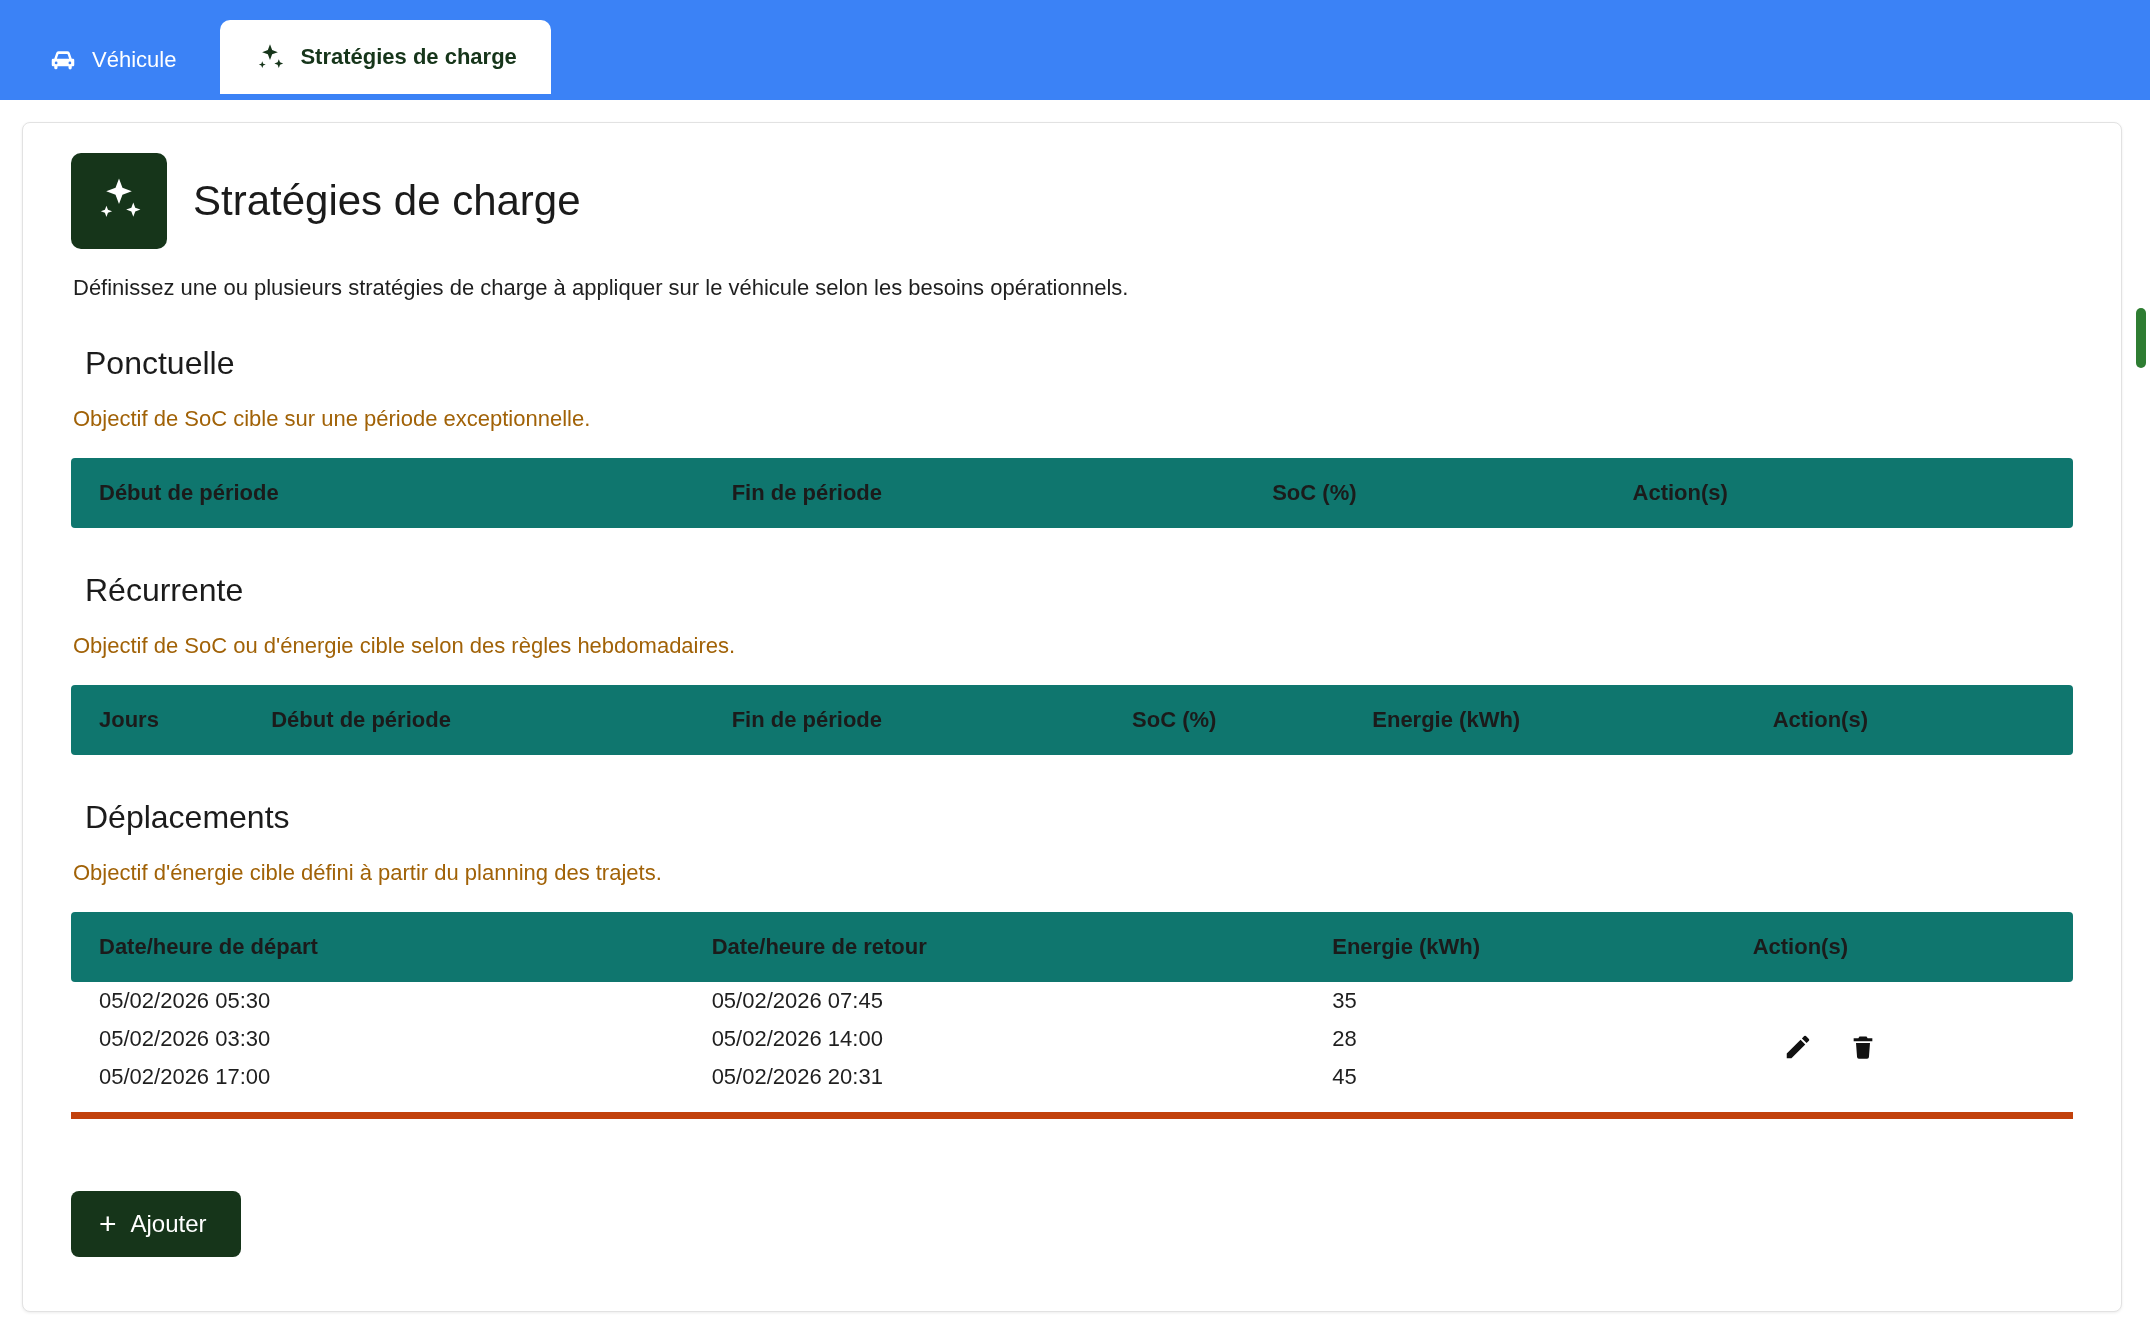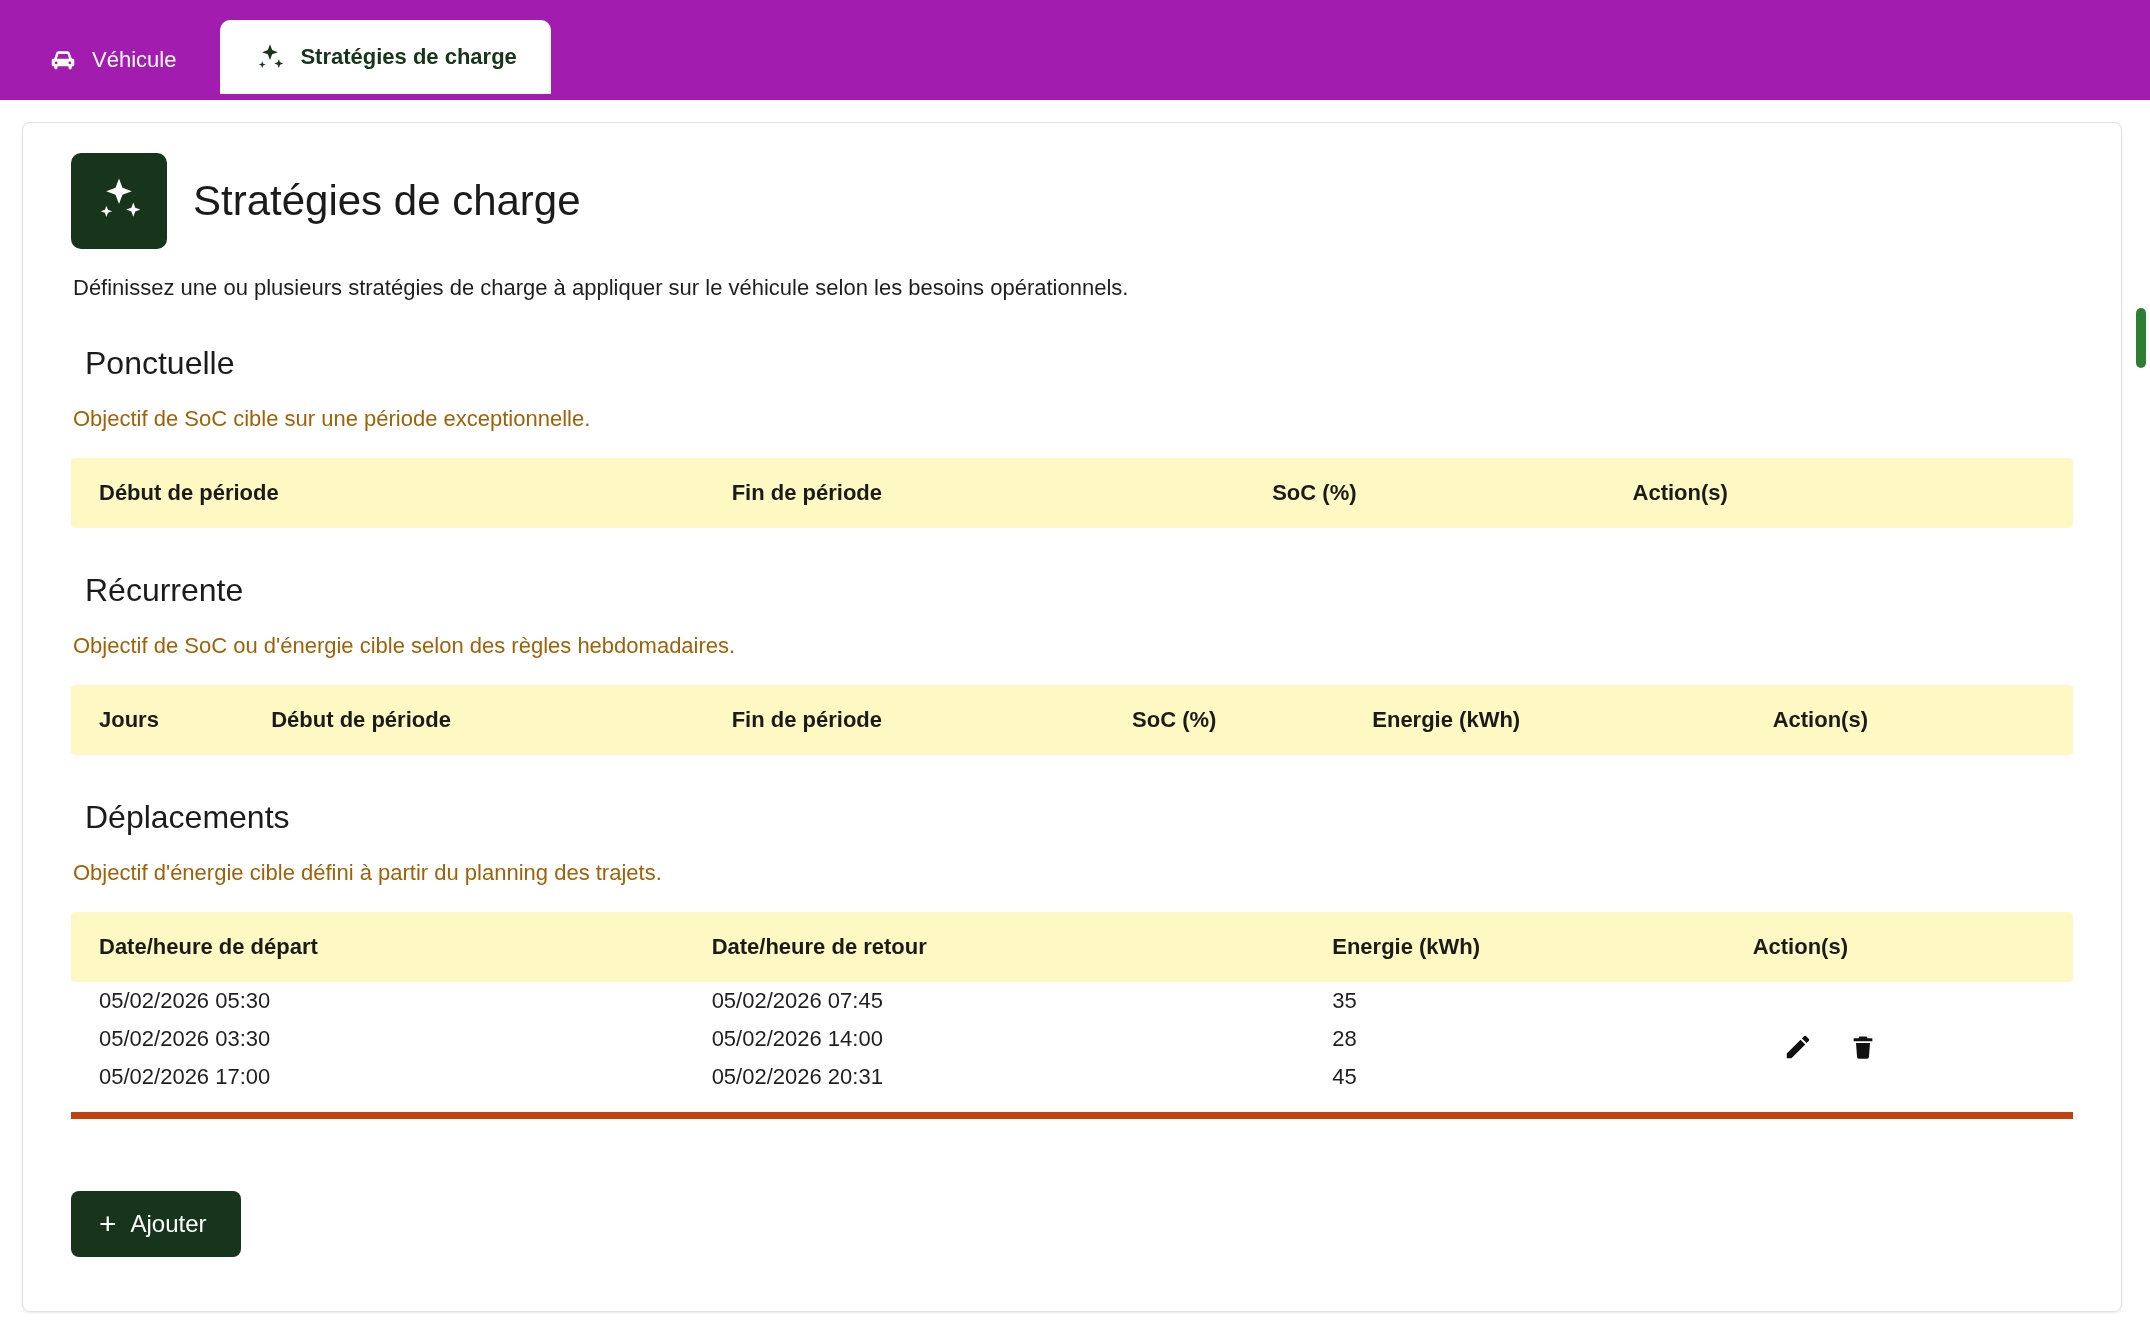--- a/index.html
+++ b/index.html
@@ -8,21 +8,21 @@
     width: 2150px; height: 1338px;
     background: #ffffff;
     font-family: "Liberation Sans", sans-serif;
     color: #1b1b1b;
     overflow: hidden;
   }
 
   
   .topbar {
     height: 100px;
-    background: #a21caf;
+    background: #3b82f6;
     display: flex;
     align-items: flex-end;
     padding: 0 0 0 22px;
     position: relative;
   }
   .tab {
     display: flex;
     align-items: center;
     gap: 14px;
     height: 68px;
@@ -95,21 +95,21 @@
     margin: 24px 0 26px 2px;
     color: #a16207;
   }
 
   table.grid {
     width: 100%;
     border-collapse: collapse;
     margin-bottom: 44px;
   }
   table.grid thead th {
-    background: #fef9c3;
+    background: #0f766e;
     text-align: left;
     font-size: 22px;
     font-weight: bold;
     padding: 22px 0 22px 0;
     color: #1b1b1b;
   }
   table.grid thead th:first-child { padding-left: 28px; border-radius: 4px 0 0 4px; }
   table.grid thead th:last-child  { border-radius: 0 4px 4px 0; }
   table.grid tbody td {
     font-size: 22px;

